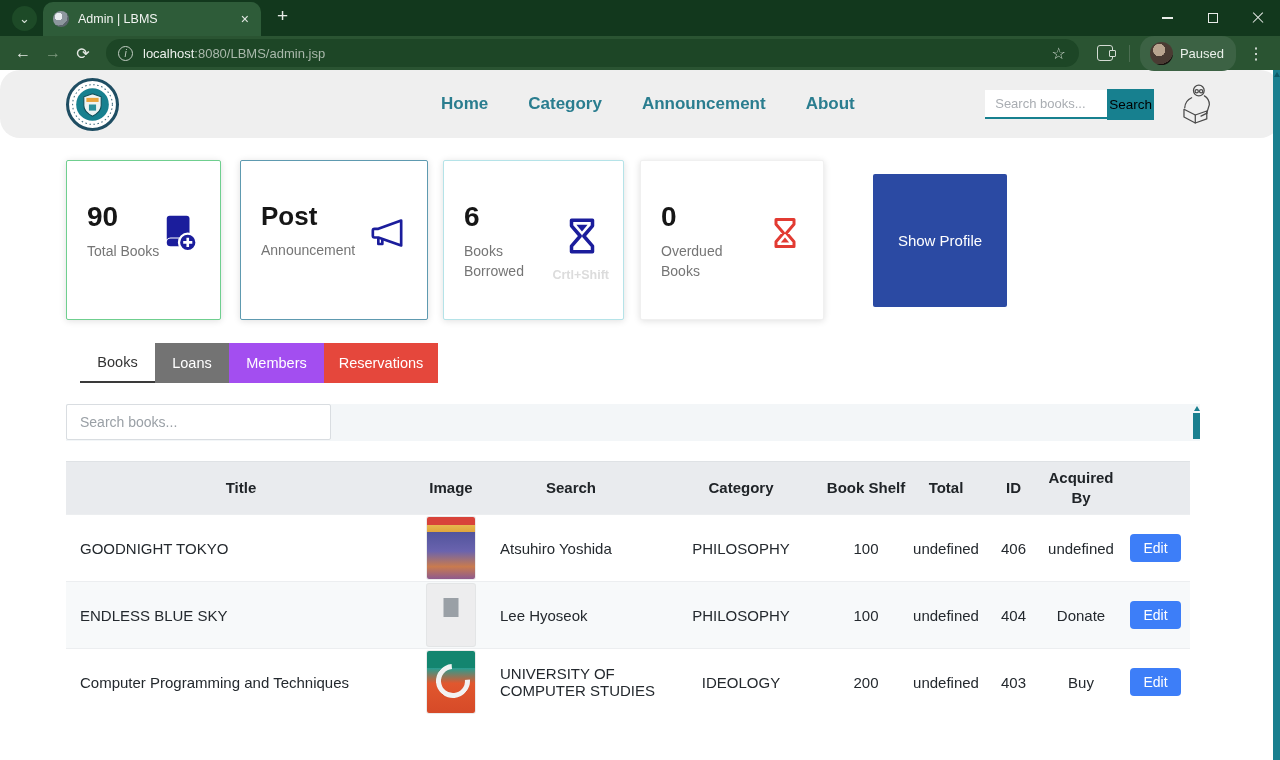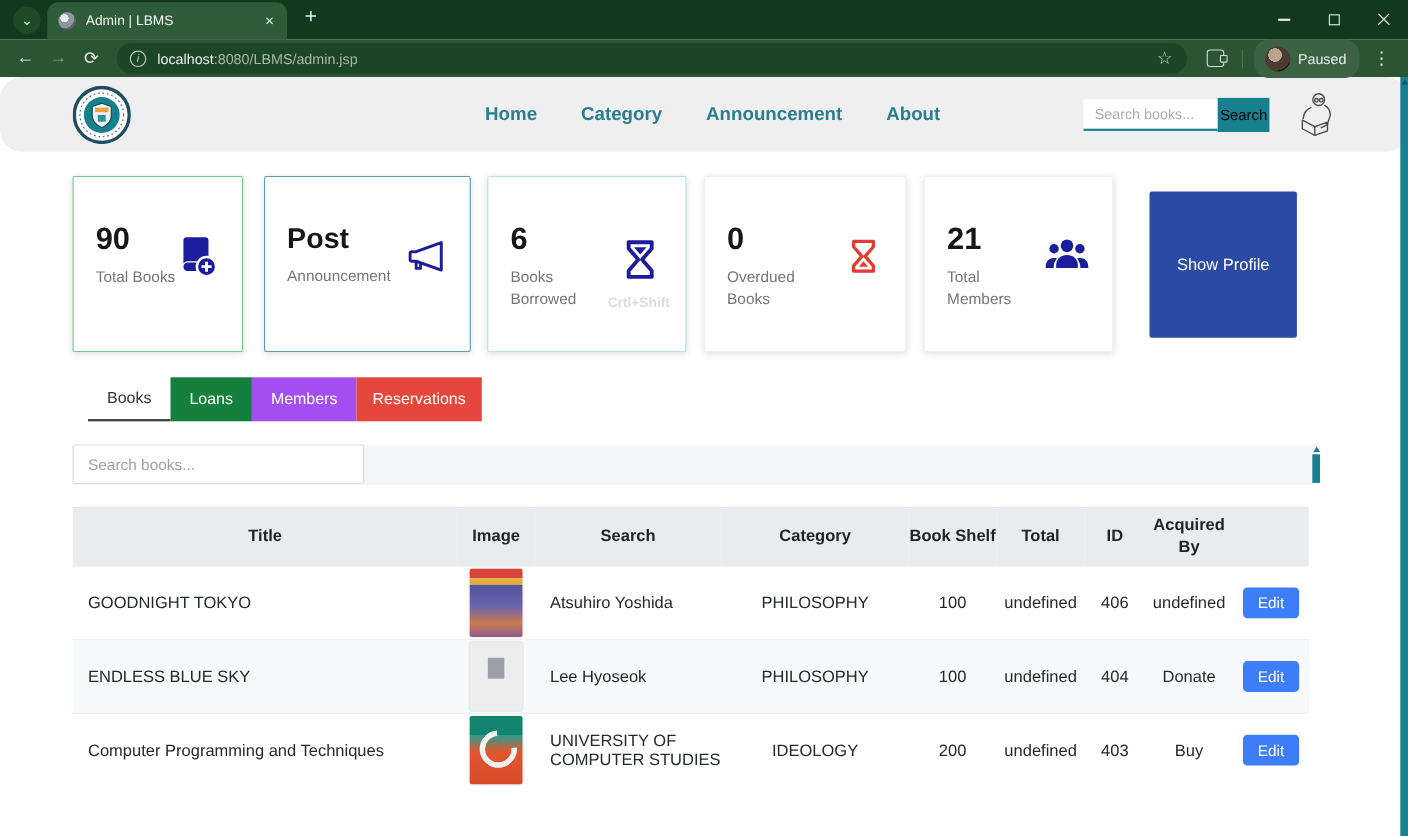--- a/index.html
+++ b/index.html
@@ -75,21 +75,21 @@
   .card.c4 { width:184px; margin-right:16px; }
   .card.c4 .card-ic { color:#e23b32; }
   .card.c5 { width:172px; }
   .profile-btn { width:134px; height:133px; margin:14px 0 0 33px; background:#2b4aa3; border:none;
     color:#fff; font-size:15px; font-family:"Liberation Sans",sans-serif; cursor:pointer; border-radius:2px; }
 
   
   .view-tabs { display:flex; margin:23px 0 0 80px; height:40px; }
   .vtab { display:flex; align-items:center; justify-content:center; font-size:14.5px; color:#fff; cursor:pointer; }
   .vtab.books { width:75px; background:#fff; color:#333; border-bottom:2px solid #3a3a3a; }
-  .vtab.loans { width:74px; background:#15803d; }
+  .vtab.loans { width:74px; background:#737373; }
   .vtab.members { width:95px; background:#a34ef0; }
   .vtab.reservations { width:114px; background:#e5473c; }
 
   
   .panel { position:relative; margin:21px 0 0 66px; width:1134px; }
   .panel-top { height:37px; background:#f3f6f8; position:relative; }
   .panel-top input { position:absolute; left:0; top:0; width:265px; height:36px; background:#fff;
     border:1px solid #d9dde1; font-size:14px; padding:0 13px; color:#444; outline:none; border-radius:2px;}
   .panel-top input::placeholder { color:#9aa0a6; }
   .inner-scroll { position:absolute; left:1127px; top:2px; width:7px; height:60px; }
@@ -228,32 +228,20 @@
         <path d="M8.8 5.6h6.4L12 9.4z" fill="currentColor" stroke="none"></path>
       </svg>
       <div class="hint">Crtl+Shift</div>
     </div>
     <div class="card c4">
       <div class="val">0</div>
       <div class="lbl">Overdued Books</div>
       <svg class="card-ic" width="36" height="40" viewBox="0 0 24 24" fill="none" stroke="currentColor" stroke-width="2" stroke-linejoin="round">
         <path d="M6 3h12v3.2L13 12l5 5.8V21H6v-3.2L11 12 6 6.2z"></path>
         <path d="M9.2 18.4h5.6L12 15z" fill="currentColor" stroke="none"></path>
-      </svg>
-    </div>
-    <div class="card c5">
-      <div class="val">21</div>
-      <div class="lbl">Total Members</div>
-      <svg class="card-ic" width="42" height="38" viewBox="0 0 24 22" fill="currentColor">
-        <circle cx="12" cy="6" r="3.3"></circle>
-        <path d="M6.3 16.2c0-3.2 2.5-5.3 5.7-5.3s5.7 2.1 5.7 5.3v1.6H6.3z"></path>
-        <circle cx="5.2" cy="7.6" r="2.5"></circle>
-        <path d="M.8 17c0-2.7 1.9-4.5 4.4-4.5.5 0 1 .1 1.5.2-1.1 1.3-1.7 2.8-1.7 4.3v.8H.8z"></path>
-        <circle cx="18.8" cy="7.6" r="2.5"></circle>
-        <path d="M23.2 17c0-2.7-1.9-4.5-4.4-4.5-.5 0-1 .1-1.5.2 1.1 1.3 1.7 2.8 1.7 4.3v.8h4.2z"></path>
       </svg>
     </div>
     <button class="profile-btn">Show Profile</button>
   </div>
 
   <div class="view-tabs">
     <div class="vtab books">Books</div>
     <div class="vtab loans">Loans</div>
     <div class="vtab members">Members</div>
     <div class="vtab reservations">Reservations</div>

